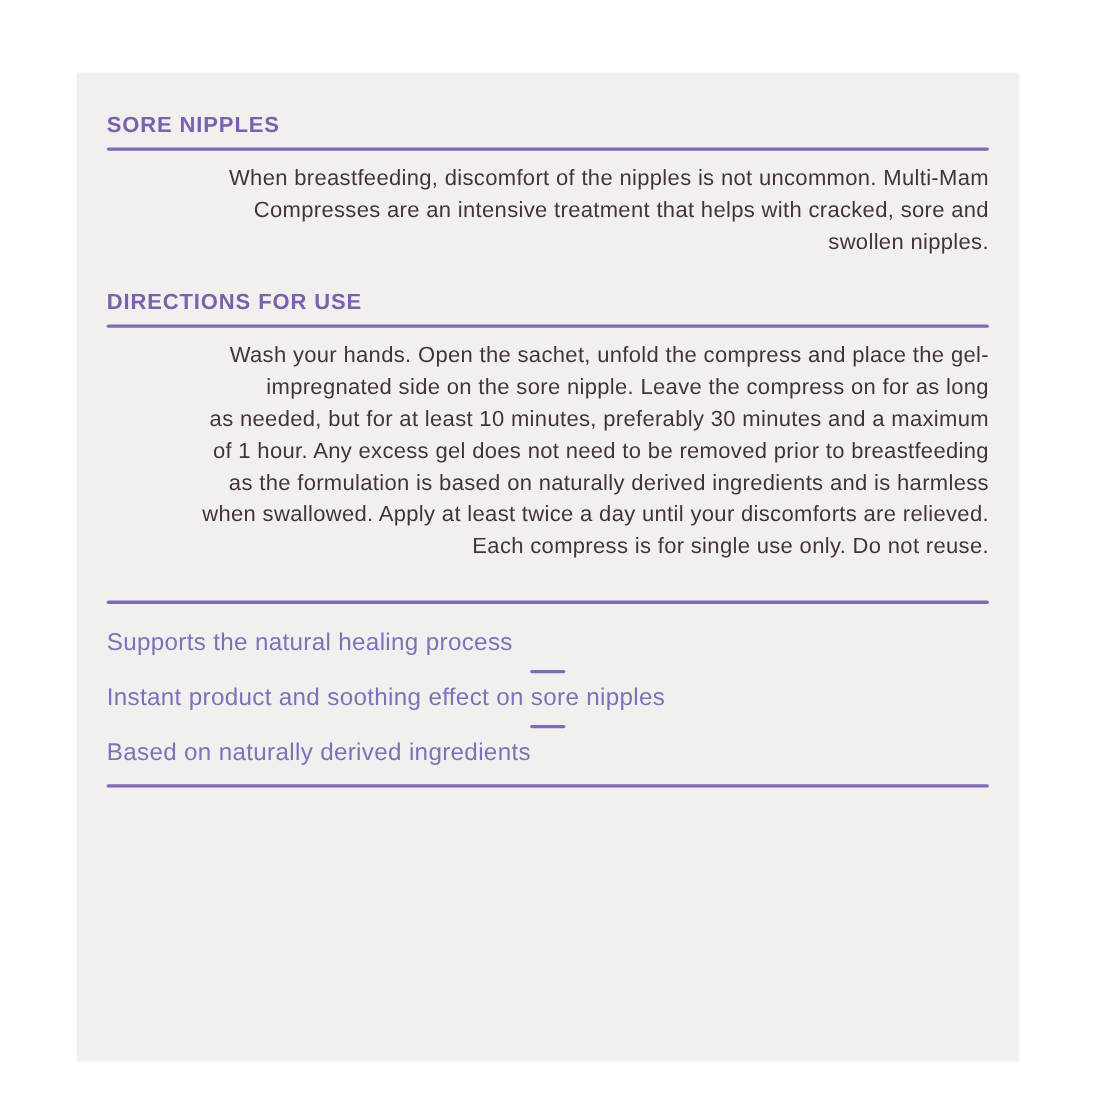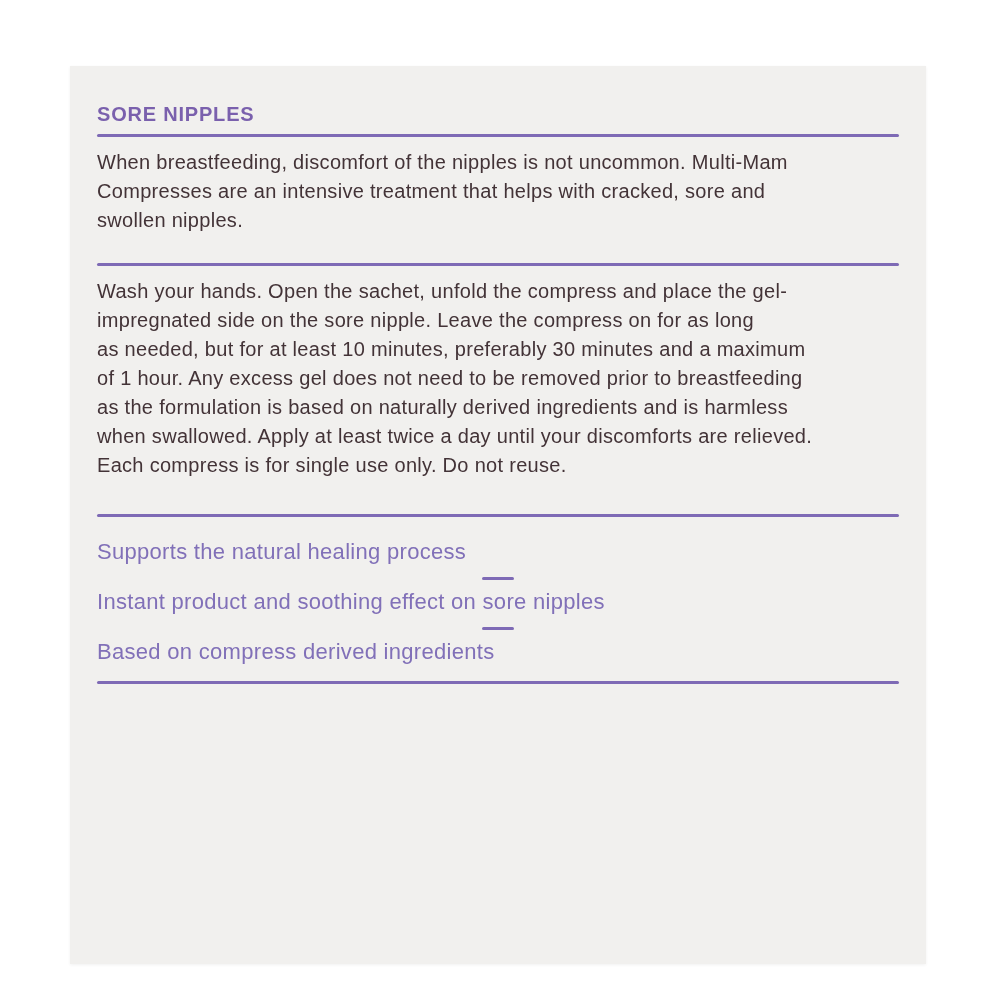--- a/index.html
+++ b/index.html
@@ -40,20 +40,21 @@
     border-radius:2px;
   }
   .heading-rule{margin-top:8px;}
   p.body{
     color:var(--body-text);
     font-size:20px;
     line-height:29px;
     letter-spacing:0.3px;
     white-space:pre-line;
     margin-top:11px;
+    text-align:right;
   }
   section.directions{margin-top:28px;}
   p.note{margin-top:26px;}
   .full-rule-top{margin-top:34px;}
   .benefits{padding-top:13px;}
   p.benefit{
     color:var(--benefit);
     font-size:22px;
     line-height:28px;
     letter-spacing:0.3px;
@@ -75,35 +76,36 @@
 
   <section>
     <h2 class="section-heading">SORE NIPPLES</h2>
     <div class="rule heading-rule"></div>
     <p class="body">When breastfeeding, discomfort of the nipples is not uncommon. Multi-Mam
 Compresses are an intensive treatment that helps with cracked, sore and
 swollen nipples.</p>
   </section>
 
   <section class="directions">
+    <h2 class="section-heading">DIRECTIONS FOR USE</h2>
     <div class="rule heading-rule"></div>
     <p class="body">Wash your hands. Open the sachet, unfold the compress and place the gel-
 impregnated side on the sore nipple. Leave the compress on for as long
 as needed, but for at least 10 minutes, preferably 30 minutes and a maximum
 of 1 hour. Any excess gel does not need to be removed prior to breastfeeding
 as the formulation is based on naturally derived ingredients and is harmless
 when swallowed. Apply at least twice a day until your discomforts are relieved.
 Each compress is for single use only. Do not reuse.</p>
   </section>
 
   <div class="rule full-rule-top"></div>
 
   <div class="benefits">
     <p class="benefit">Supports the natural healing process</p>
     <div class="dash"></div>
     <p class="benefit">Instant product and soothing effect on sore nipples</p>
     <div class="dash"></div>
-    <p class="benefit">Based on compress derived ingredients</p>
+    <p class="benefit">Based on naturally derived ingredients</p>
   </div>
 
   <div class="rule full-rule-bottom"></div>
 
 </div>
 
 </body></html>

